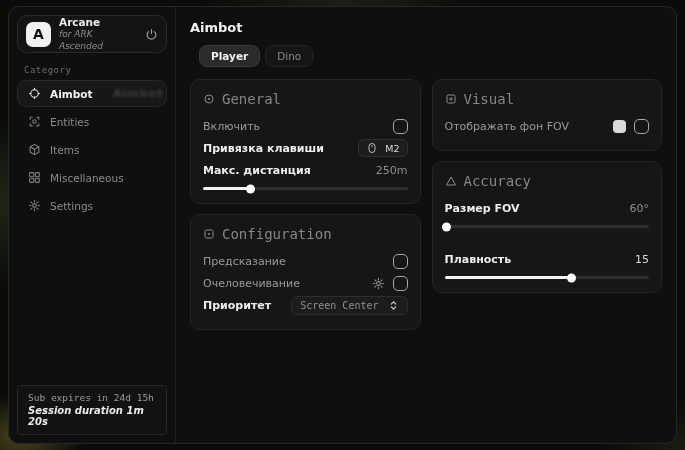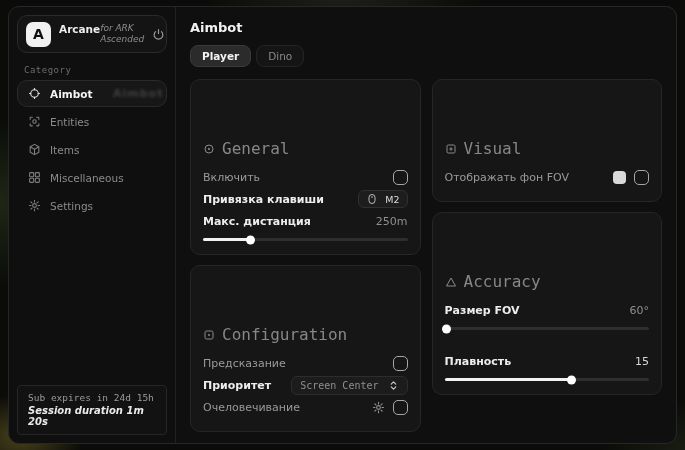--- a/index.html
+++ b/index.html
@@ -26,21 +26,21 @@
   }
   .brand-card {
     border:1px solid #2a2a2a; background:#141414; border-radius:10px;
     padding:6px 8px; display:flex; align-items:center; gap:8px; height:38px;
   }
   .logo {
     width:25px; height:25px; border-radius:7px; background:#f1f1f1;
     color:#101010; font-weight:bold; font-size:14px;
     display:flex; align-items:center; justify-content:center; flex:0 0 25px;
   }
-  .brand-lines { display:flex; flex-direction:row; line-height:1.25; }
+  .brand-lines { display:flex; flex-direction:column; line-height:1.25; }
   .brand-name { font-size:10.5px; font-weight:700; color:#ededed; }
   .brand-sub { font-size:9px; color:#8d8d8d;font-style:italic; }
   .brand-power { margin-left:auto; color:#9a9a9a; display:flex; cursor:pointer; }
   .category {
     margin:12px 7px 5px; font-family:"DejaVu Sans Mono", monospace;
     font-size:9px; color:#6c6c6c; letter-spacing:.5px;
   }
   .nav { display:flex; flex-direction:column; gap:1px; }
   .nav-item {
     height:27px; display:flex; align-items:center; gap:9px; padding:0 10px;
@@ -62,30 +62,30 @@
   .session-l1 { font-family:"DejaVu Sans Mono", monospace; font-size:9.5px; color:#9b9b9b; }
   .session-l2 { font-size:10px; font-weight:700; color:#eaeaea; margin-top:2px;font-style:italic; }
   
   .main { flex:1; padding:13px 14px; display:flex; flex-direction:column; }
   .page-title { font-size:13px; font-weight:700; color:#f2f2f2; }
   .tabs { display:flex; gap:5px; margin-top:10px; }
   .tab {
     padding:4px 11px; border-radius:8px; font-size:10.5px; cursor:pointer;
     background:#151515; border:1px solid #242424; color:#8a8a8a;
   }
-  .tab.active { background:#2b2b2b; border-color:#3b3b3b; color:#f2f2f2; font-weight:700; }
+  .tab.active { background:#2b2b2b; border-color:#3b3b3b; color:#f2f2f2; font-weight:700;margin-left:9px; }
   .grid { display:flex; gap:11px; margin-top:12px; align-items:flex-start; }
   .col { flex:1; display:flex; flex-direction:column; gap:10px; min-width:0; }
   .card {
     background:#161616; border:1px solid #262626; border-radius:10px;
     padding:11px 12px 13px;
   }
   .card-head {
     display:flex; align-items:center; gap:7px; color:#878787;
-    font-family:"DejaVu Sans Mono", monospace; font-size:16px; margin-bottom:8px;margin-top:48px;
+    font-family:"DejaVu Sans Mono", monospace; font-size:14px; margin-bottom:8px;
   }
   .card-head .ic { display:flex; width:12px; color:#8a8a8a; }
   .row { height:22px; display:flex; align-items:center; justify-content:space-between; }
   .lbl { font-size:11px; color:#9a9a9a; }
   .lbl.strong { color:#ededed; font-weight:700; }
   .val { font-size:11px; color:#8f8f8f; }
   .val.light { color:#d8d8d8;text-align:center; }
   .row-right { display:flex; align-items:center; gap:8px; }
   .checkbox {
     width:15px; height:15px; border:1.5px solid #a6a6a6; border-radius:5px;
@@ -251,42 +251,42 @@
                   <circle cx="12" cy="12" r="2" fill="currentColor" stroke="none"></circle>
               </svg>
             </span>
             <span>Configuration</span>
           </div>
           <div class="row">
             <span class="lbl">Предсказание</span>
             <span class="checkbox"></span>
           </div>
           <div class="row">
-            <span class="lbl strong">Приоритет</span>
-            <span class="dropdown">
-              <span class="dd-text">Screen Center</span>
-              <span class="ic">
-                <svg width="11" height="11" viewBox="0 0 24 24" fill="none" stroke="currentColor" stroke-width="2.4" stroke-linecap="round" stroke-linejoin="round">
-                  <path d="M7 9l5-5 5 5M7 15l5 5 5-5"></path>
-                </svg>
-              </span>
-            </span>
-          </div>
-          <div class="row">
             <span class="lbl">Очеловечивание</span>
             <span class="row-right">
               <span class="gear-inline">
                 <svg width="13" height="13" viewBox="0 0 24 24" fill="none" stroke="currentColor" stroke-width="2" stroke-linecap="round">
                   <circle cx="12" cy="12" r="3.5"></circle>
                   <path d="M12 2.5v3M12 18.5v3M2.5 12h3M18.5 12h3M5.2 5.2l2.1 2.1M16.7 16.7l2.1 2.1M5.2 18.8l2.1-2.1M16.7 7.3l2.1-2.1"></path>
                 </svg>
               </span>
               <span class="checkbox"></span>
             </span>
           </div>
+          <div class="row">
+            <span class="lbl strong">Приоритет</span>
+            <span class="dropdown">
+              <span class="dd-text">Screen Center</span>
+              <span class="ic">
+                <svg width="11" height="11" viewBox="0 0 24 24" fill="none" stroke="currentColor" stroke-width="2.4" stroke-linecap="round" stroke-linejoin="round">
+                  <path d="M7 9l5-5 5 5M7 15l5 5 5-5"></path>
+                </svg>
+              </span>
+            </span>
+          </div>
         </div>
       </div>
 
       <div class="col">
 
         <div class="card">
           <div class="card-head">
             <span class="ic">
               <svg width="12" height="12" viewBox="0 0 24 24" fill="none" stroke="currentColor" stroke-width="2">
                 <rect x="4" y="4" width="16" height="16" rx="2.5"></rect>

